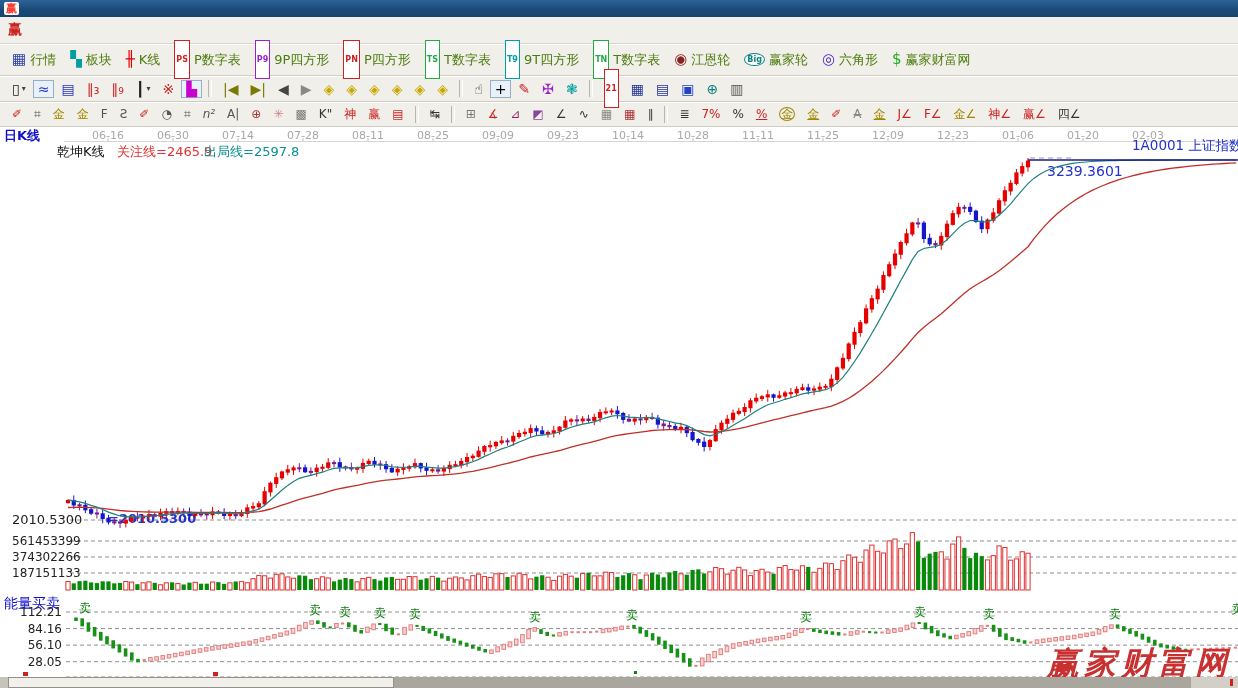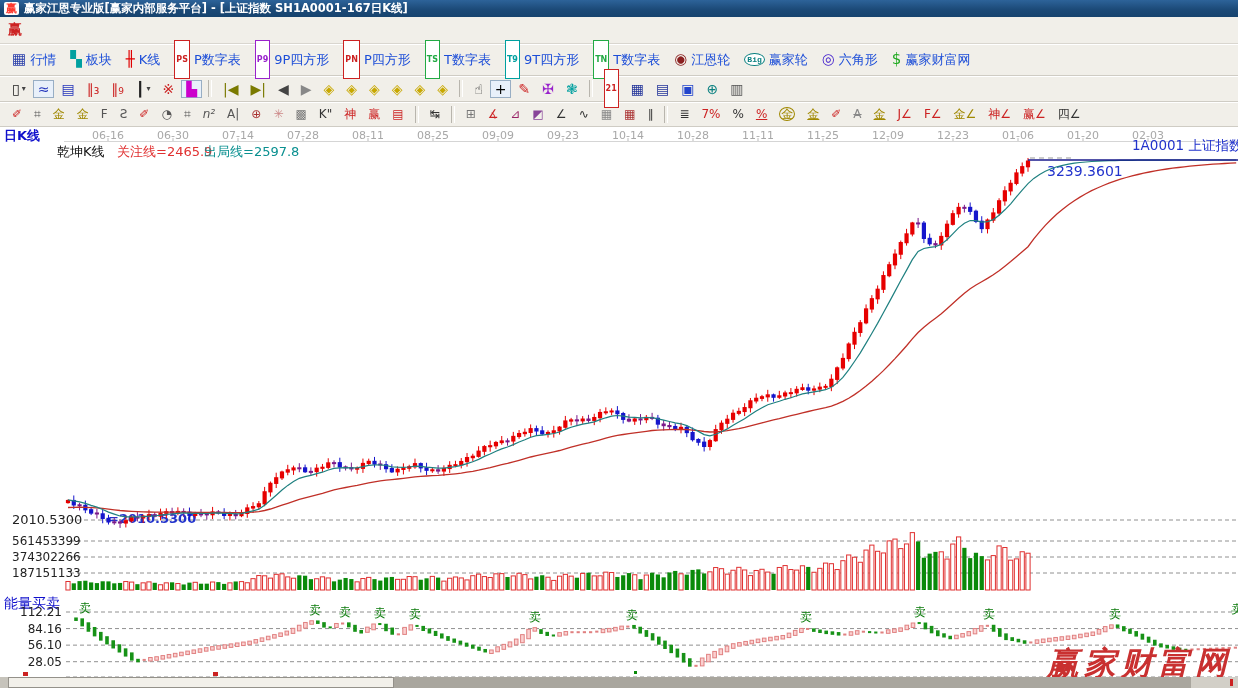--- a/index.html
+++ b/index.html
@@ -22,38 +22,37 @@
     border:1px solid transparent;cursor:default;white-space:nowrap;}
   .tbtn.active{background:#e8f0fa;border:1px solid #98aec4;}
   .glyph{font-size:14px;line-height:1;}
   #toolbar-main .glyph{font-size:15px;margin-right:4px;}
   #toolbar-draw .glyph{font-size:12px;}
   .glyph.circled{border:1px solid #a08800;border-radius:50%;padding:0 1px;font-size:10px;}
   .badge{font-size:8px;font-weight:bold;border:1px solid;padding:13px 1px;margin-right:4px;
     line-height:11px;height:11px;display:inline-block;background:#fff;}
   .badge.round{border-radius:50%;padding:0 2px;}
   #toolbar-icons .badge,#toolbar-draw .badge{margin-right:0;}
-  .tlabel{color:#1d4ed8;margin-right:2px;}
+  .tlabel{color:#4d7c0f;margin-right:2px;}
   .dd{font-size:8px;color:#444;margin-left:2px;}
   .tsep{width:2px;height:17px;border-left:1px solid #b8b5ad;border-right:1px solid #fff;
     margin:0 5px;display:inline-block;}
   .chart-canvas{position:absolute;left:0;top:127px;width:1238px;height:551px;background:#fff;}
   .scrollbar{position:absolute;left:0;bottom:0;width:1238px;height:11px;background:#a9a69e;}
   .sb-btn{position:absolute;left:0;top:0;width:8px;height:11px;background:#c6c3bb;}
   .sb-thumb{position:absolute;left:8px;top:0;width:386px;height:11px;background:#f2f0ea;
     border:1px solid #94918a;box-sizing:border-box;}
   .sb-cap{position:absolute;right:0;top:0;width:47px;height:11px;background:#d2cfc7;}
   .sb-mark{position:absolute;right:5px;top:2px;width:3px;height:7px;background:#cc2222;}
 </style>
 </head>
 <body>
 
 <div class="titlebar">
   <span class="logo">赢</span>
-  <span>赢家江恩专业版[赢家内部服务平台] - [上证指数  SH1A0001-167日K线]</span>
 </div>
 
 <div class="menubar">
   <span class="menu-logo">赢</span>
 </div>
 
 <div class="toolbar" id="toolbar-main">
     <span class="tbtn">
       <span class="glyph" style="color: rgb(42, 63, 170);">▦</span>
       <span class="tlabel">行情</span>
@@ -88,21 +87,21 @@
     </span>
     <span class="tbtn">
       <span class="badge" style="color: rgb(34, 170, 68); border-color: rgb(34, 170, 68);">TN</span>
       <span class="tlabel">T数字表</span>
     </span>
     <span class="tbtn">
       <span class="glyph" style="color: rgb(139, 32, 32);">◉</span>
       <span class="tlabel">江恩轮</span>
     </span>
     <span class="tbtn">
-      <span class="badge round" style="color: rgb(10, 128, 128); border-color: rgb(10, 128, 128); font-family: Liberation Mono, monospace;">Big</span>
+      <span class="badge round" style="color: rgb(10, 128, 128); border-color: rgb(10, 128, 128);">Big</span>
       <span class="tlabel">赢家轮</span>
     </span>
     <span class="tbtn">
       <span class="glyph" style="color: rgb(68, 34, 204);">◎</span>
       <span class="tlabel">六角形</span>
     </span>
     <span class="tbtn">
       <span class="glyph" style="color: rgb(34, 170, 34);">$</span>
       <span class="tlabel">赢家财富网</span>
     </span>

